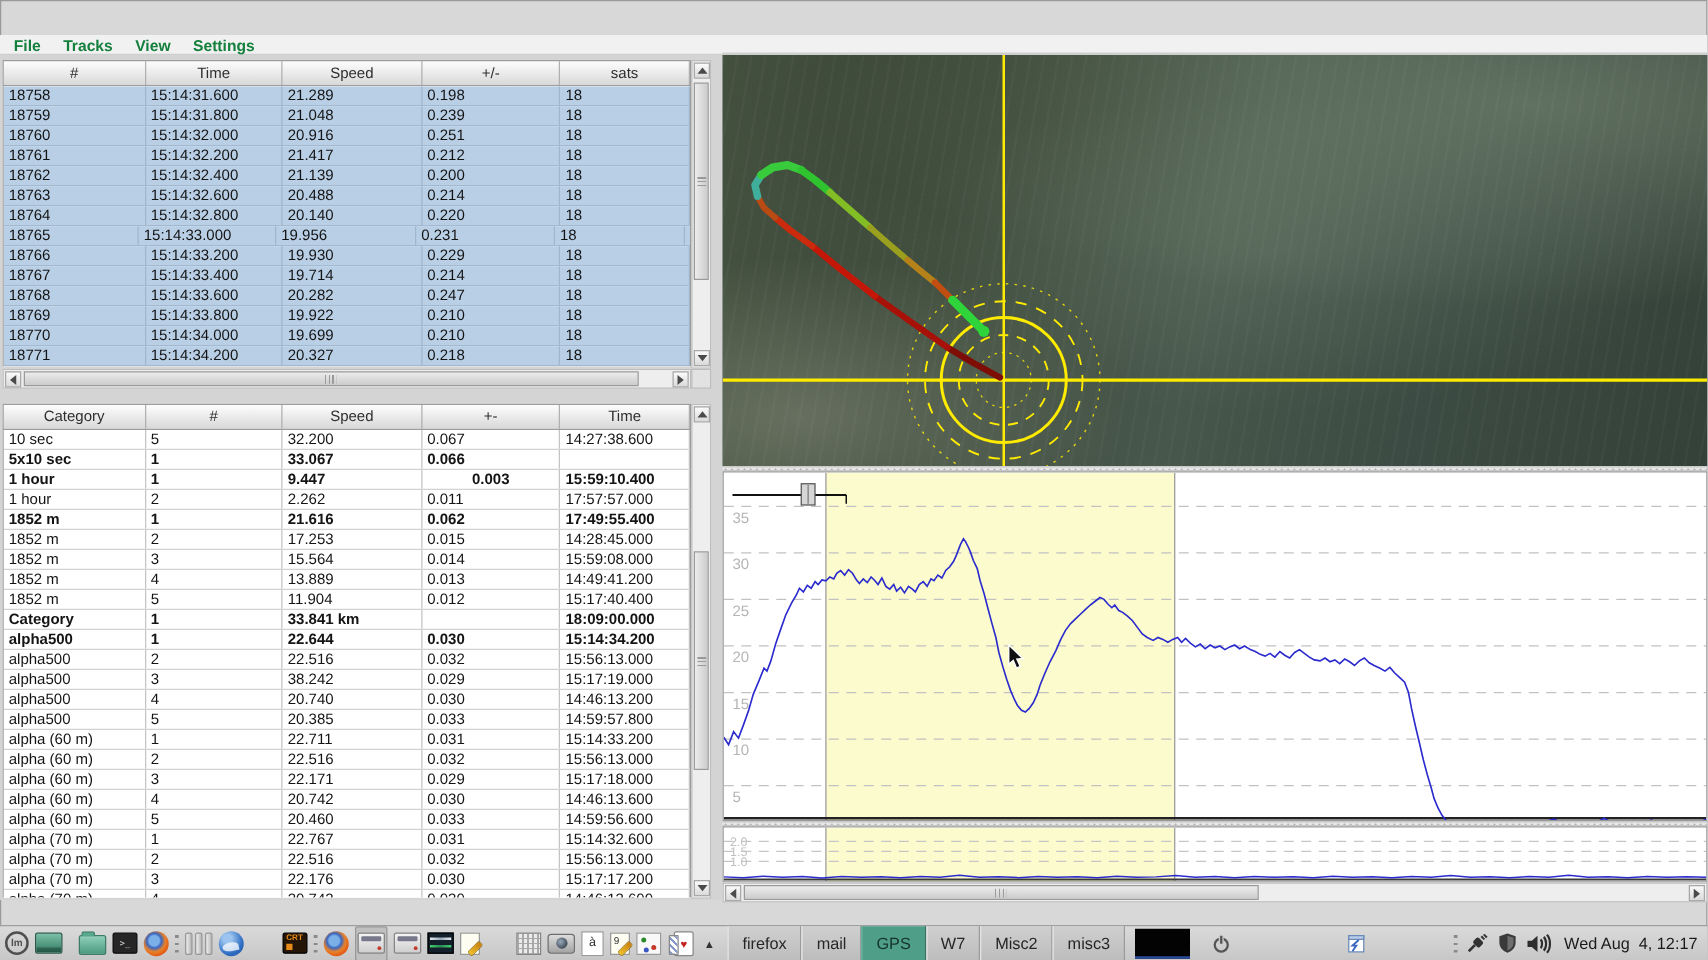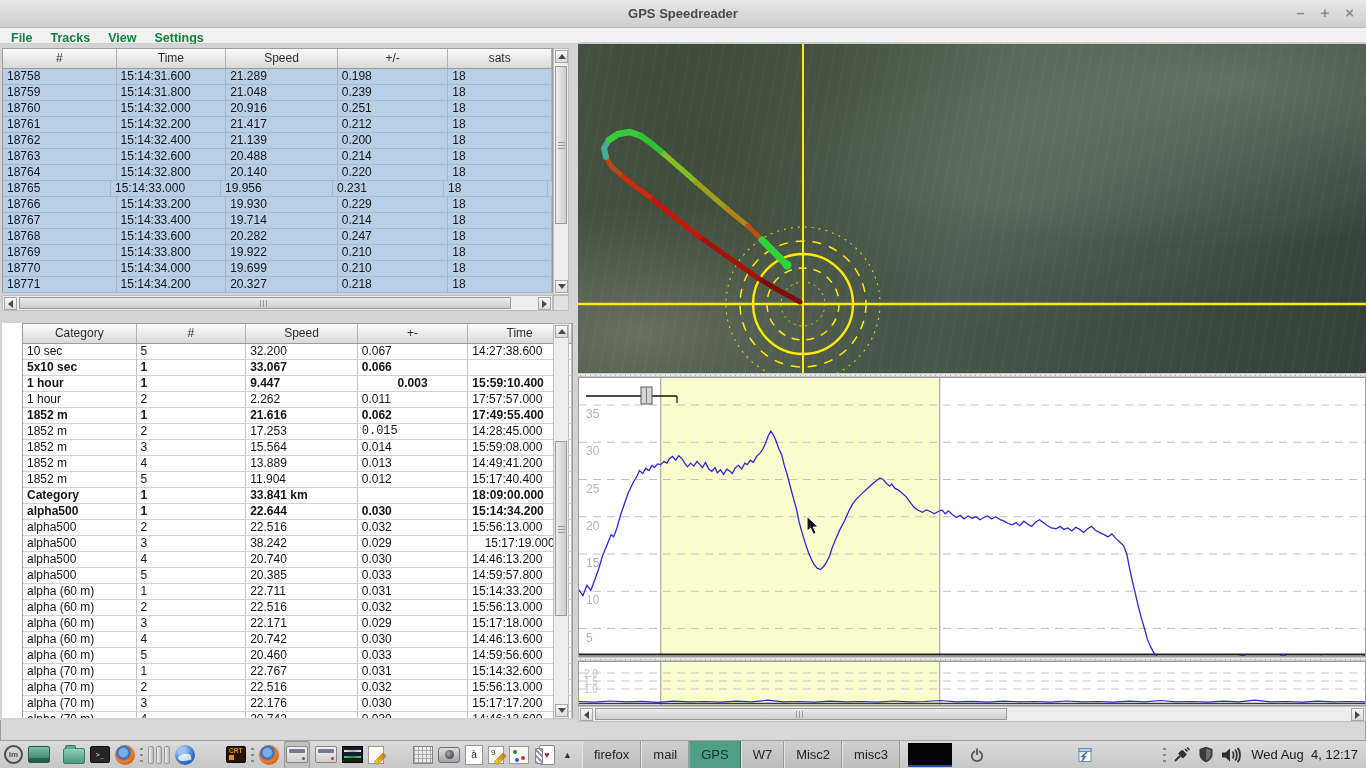--- a/index.html
+++ b/index.html
@@ -111,28 +111,20 @@
   .i-power{margin-left:12px;}
   .i-winlight{margin-left:88px;}
   .tray{margin-left:auto;display:flex;align-items:center;gap:7px;}
   .clock{font-size:13px;color:#1a1a1a;white-space:pre;margin:0 4px 0 3px;}
 </style>
 </head>
 <body>
 
 <div id="app">
 
-  <div class="titlebar">
-    <span class="title">GPS Speedreader</span>
-    <span class="winctl">
-      <span>–</span>
-      <span>+</span>
-      <span>×</span>
-    </span>
-  </div>
 
   <div class="menubar" id="menu-items"><span class="menu-item">File</span><span class="menu-item">Tracks</span><span class="menu-item">View</span><span class="menu-item">Settings</span></div>
 
   <div class="left-bg"></div>
 
   <div class="tbl" style="left:2px;top:48px;width:551px;">
     <div class="thead" id="pt-head">
         <div class="th" style="width: 114px;">#</div>
         <div class="th" style="width: 110px;">Time</div>
         <div class="th" style="width: 112px;">Speed</div>
@@ -257,21 +249,21 @@
       </div>
     <div class="sb-hthumb" style="left:16px;width:492px;">
         <div class="hgrip"></div>
       </div>
     <div class="sb-btn" style="top:1px;right:1px;">
         <div class="tri right"></div>
       </div>
   </div>
   <div class="sb-corner" style="left:553px;top:295px;"></div>
 
-  <div class="tbl" style="left:2px;top:323px;width:551px;padding-left:20px;">
+  <div class="tbl" style="left:2px;top:323px;width:551px;">
     <div class="thead" id="st-head">
         <div class="th" style="width: 114px;">Category</div>
         <div class="th" style="width: 110px;">#</div>
         <div class="th" style="width: 112px;">Speed</div>
         <div class="th" style="width: 111px;">+-</div>
         <div class="th" style="width: 104px;">Time</div>
       </div>
     <div class="tbody" id="st-body" style="height:374px;">
         <div class="tr">
           <div class="td" style="width: 114px;">10 sec</div>
@@ -305,21 +297,21 @@
           <div class="td" style="width: 114px;">1852 m</div>
           <div class="td" style="width: 110px;">1</div>
           <div class="td" style="width: 112px;">21.616</div>
           <div class="td" style="width: 111px;">0.062</div>
           <div class="td" style="width: 104px;">17:49:55.400</div>
         </div>
         <div class="tr">
           <div class="td" style="width: 114px;">1852 m</div>
           <div class="td" style="width: 110px;">2</div>
           <div class="td" style="width: 112px;">17.253</div>
-          <div class="td" style="width: 111px; font-family: Liberation Mono, monospace;">0.015</div>
+          <div class="td" style="width: 111px;">0.015</div>
           <div class="td" style="width: 104px;">14:28:45.000</div>
         </div>
         <div class="tr">
           <div class="td" style="width: 114px;">1852 m</div>
           <div class="td" style="width: 110px;">3</div>
           <div class="td" style="width: 112px;">15.564</div>
           <div class="td" style="width: 111px;">0.014</div>
           <div class="td" style="width: 104px;">15:59:08.000</div>
         </div>
         <div class="tr">
@@ -355,21 +347,21 @@
           <div class="td" style="width: 110px;">2</div>
           <div class="td" style="width: 112px;">22.516</div>
           <div class="td" style="width: 111px;">0.032</div>
           <div class="td" style="width: 104px;">15:56:13.000</div>
         </div>
         <div class="tr">
           <div class="td" style="width: 114px;">alpha500</div>
           <div class="td" style="width: 110px;">3</div>
           <div class="td" style="width: 112px;">38.242</div>
           <div class="td" style="width: 111px;">0.029</div>
-          <div class="td" style="width: 104px; text-align: center;">15:17:19.000</div>
+          <div class="td" style="width: 104px;">15:17:19.000</div>
         </div>
         <div class="tr">
           <div class="td" style="width: 114px;">alpha500</div>
           <div class="td" style="width: 110px;">4</div>
           <div class="td" style="width: 112px;">20.740</div>
           <div class="td" style="width: 111px;">0.030</div>
           <div class="td" style="width: 104px;">14:46:13.200</div>
         </div>
         <div class="tr">
           <div class="td" style="width: 114px;">alpha500</div>

